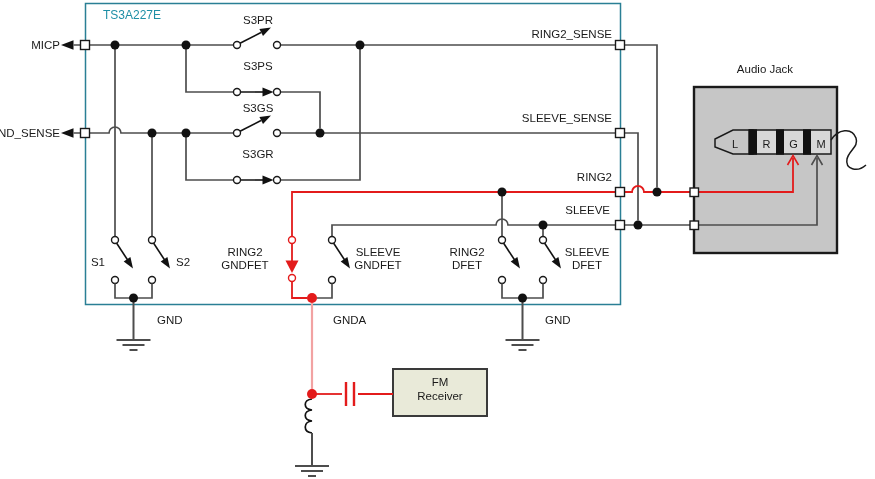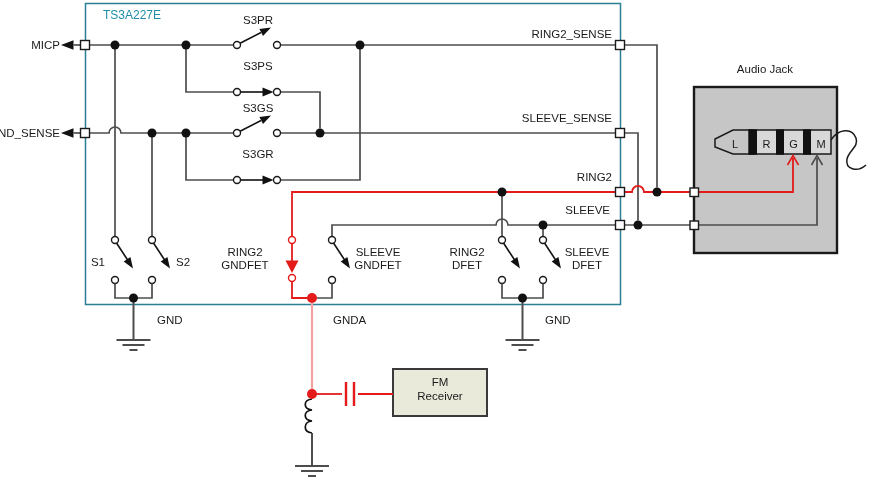--- a/index.html
+++ b/index.html
@@ -1,16 +1,16 @@
 <!DOCTYPE html>
 <html><head>
 <meta charset="utf-8">
 <style>
   html,body{margin:0;padding:0;background:#ffffff;}
-  .stage{position:relative;width:875px;height:479px;background:#ffffff;overflow:hidden;}
+  .stage{position:relative;width:875px;height:479px;background:#ffffff;overflow:hidden;border-radius:17px;}
   svg{display:block;}
   .lbl{font-family:"Liberation Sans",sans-serif;font-size:11.5px;fill:#1a1a1a;}
   .lbl-sm{font-family:"Liberation Sans",sans-serif;font-size:11px;fill:#1a1a1a;}
   .chip-title{font-family:"Liberation Sans",sans-serif;font-size:12px;fill:#1e8fa6;}
   .wire{stroke:#4d4d4d;stroke-width:1.7;fill:none;}
   .blade{stroke:#111111;stroke-width:1.6;fill:none;}
   .rwire{stroke:#e31b1b;stroke-width:1.8;fill:none;}
   .pwire{stroke:#f2a2a2;stroke-width:2.2;fill:none;}
   .term{fill:#ffffff;stroke:#1a1a1a;stroke-width:1.4;}
   .contact{fill:#ffffff;stroke:#1a1a1a;stroke-width:1.4;}

